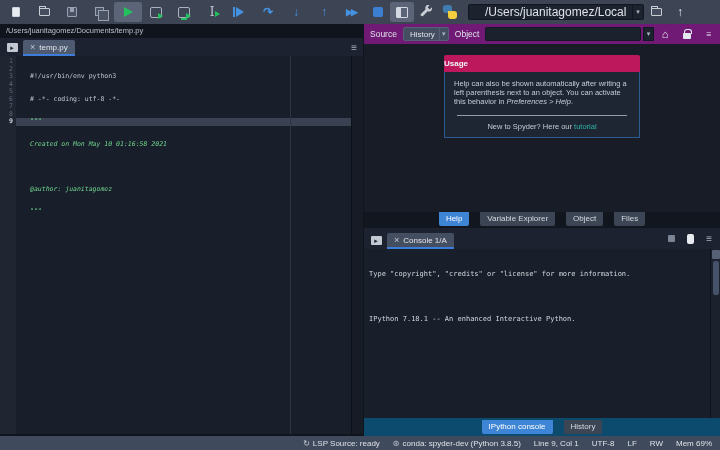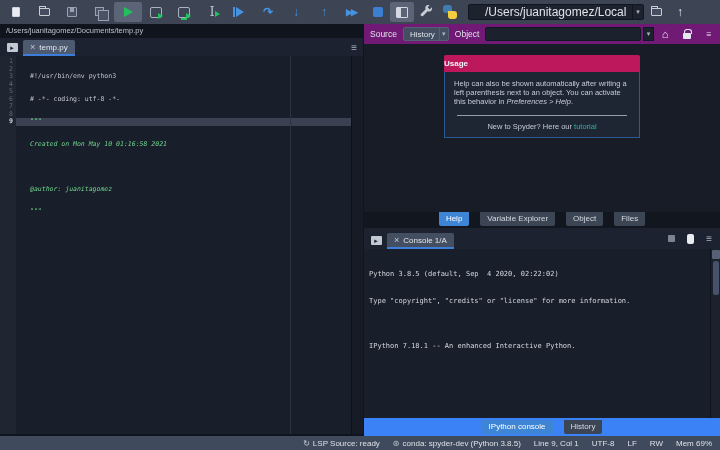--- a/index.html
+++ b/index.html
@@ -119,21 +119,21 @@
   .i-env { width:7px; height:10px; background:#e8ebf0; border-radius:2px; }
 
   #console { left:364px; top:249px; width:356px; height:169px; background:#191f2a;
              font-family:"DejaVu Sans Mono", monospace; font-size:7px; line-height:9px; color:#d3d8df; }
   #console .body { padding:3px 5px; white-space:pre; }
   #console .prompt { color:#41c46d; font-weight:bold; margin-top:9px; }
   #con-scroll { position:absolute; right:0; top:0; width:10px; height:100%; background:#20273360; border-left:1px solid #0d1119; }
   #con-scroll .btn { position:absolute; top:1px; left:1px; width:8px; height:9px; background:#566176; border-radius:1px; }
   #con-scroll .thumb { position:absolute; top:12px; left:2px; width:6px; height:34px; background:#46516a; border-radius:2px; }
 
-  #console-tabs { left:364px; top:418px; width:356px; height:18px; background:#3b82f6; padding-top:2px; }
+  #console-tabs { left:364px; top:418px; width:356px; height:18px; background:#0c4a6e; padding-top:2px; }
 
   
   #statusbar { left:0; top:436px; width:720px; height:14px; background:#3f4a5c;
                display:flex; align-items:center; justify-content:flex-end; gap:13px;
                padding-right:8px; font-size:8px; color:#dde1e8; }
   .st-item { display:flex; align-items:center; gap:3px; white-space:nowrap; }
   .st-ic { font-size:8px; color:#c8cdd6; }
   #left-gap { left:0; top:434px; width:363px; height:2px; background:#10141d; }
 </style>
 </head>
@@ -297,21 +297,20 @@
   </div>
   <div class="ct-icons">
     <span class="i-sq"></span>
     <span class="i-env"></span>
     <span style="color:#aab2bf;font-size:10px;">≡</span>
   </div>
 </div>
 
 <div id="console" class="abs">
   <div class="body">
-    <div>Python 3.8.5 (default, Sep  4 2020, 02:22:02)</div>
     <div>Type "copyright", "credits" or "license" for more information.</div>
     <div></div>
     <div>IPython 7.18.1 -- An enhanced Interactive Python.</div>
   </div>
   <div id="con-scroll">
     <div class="btn"></div>
     <div class="thumb"></div>
   </div>
 </div>
 

